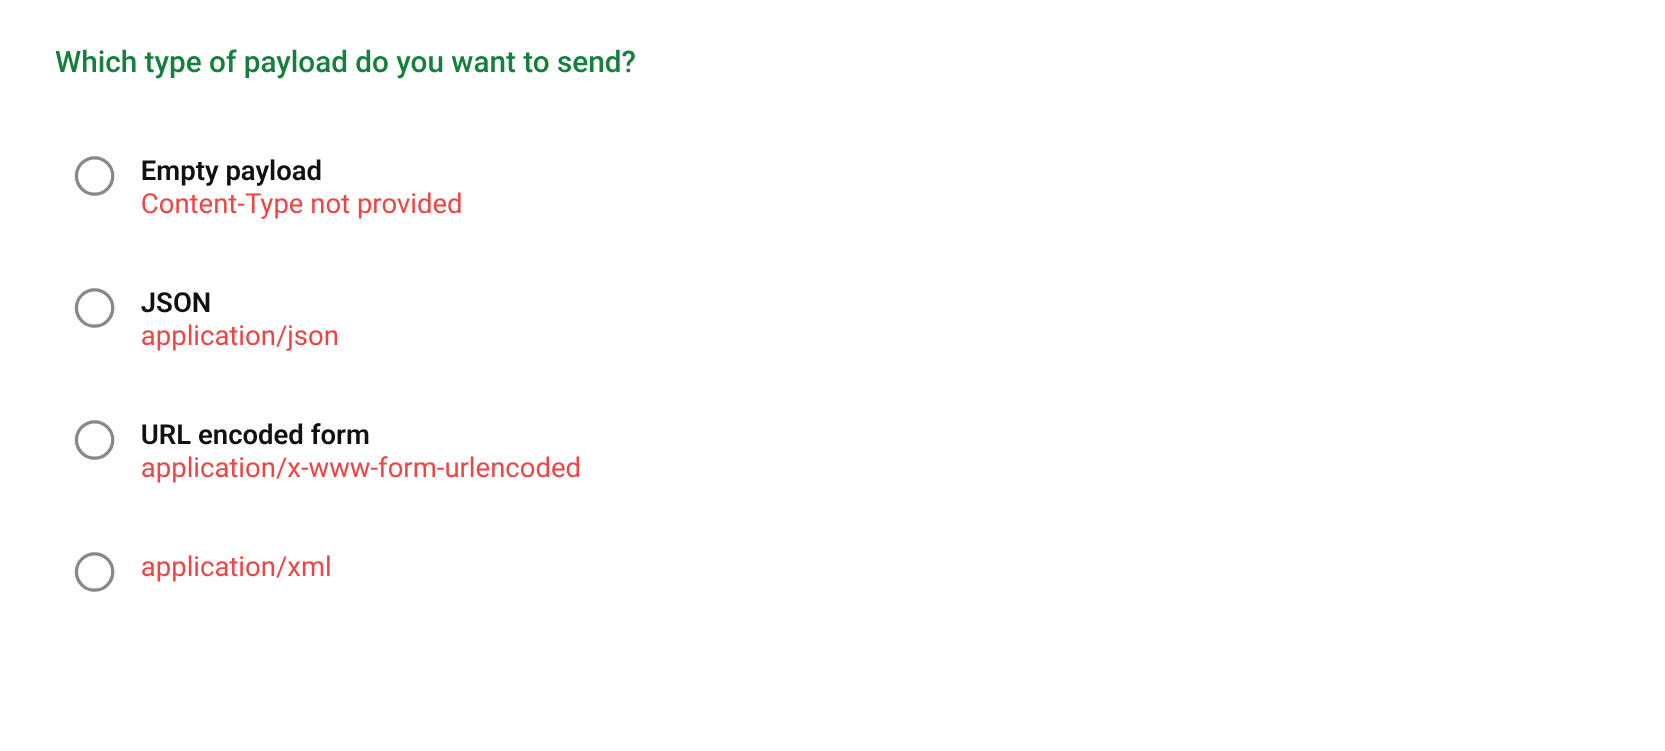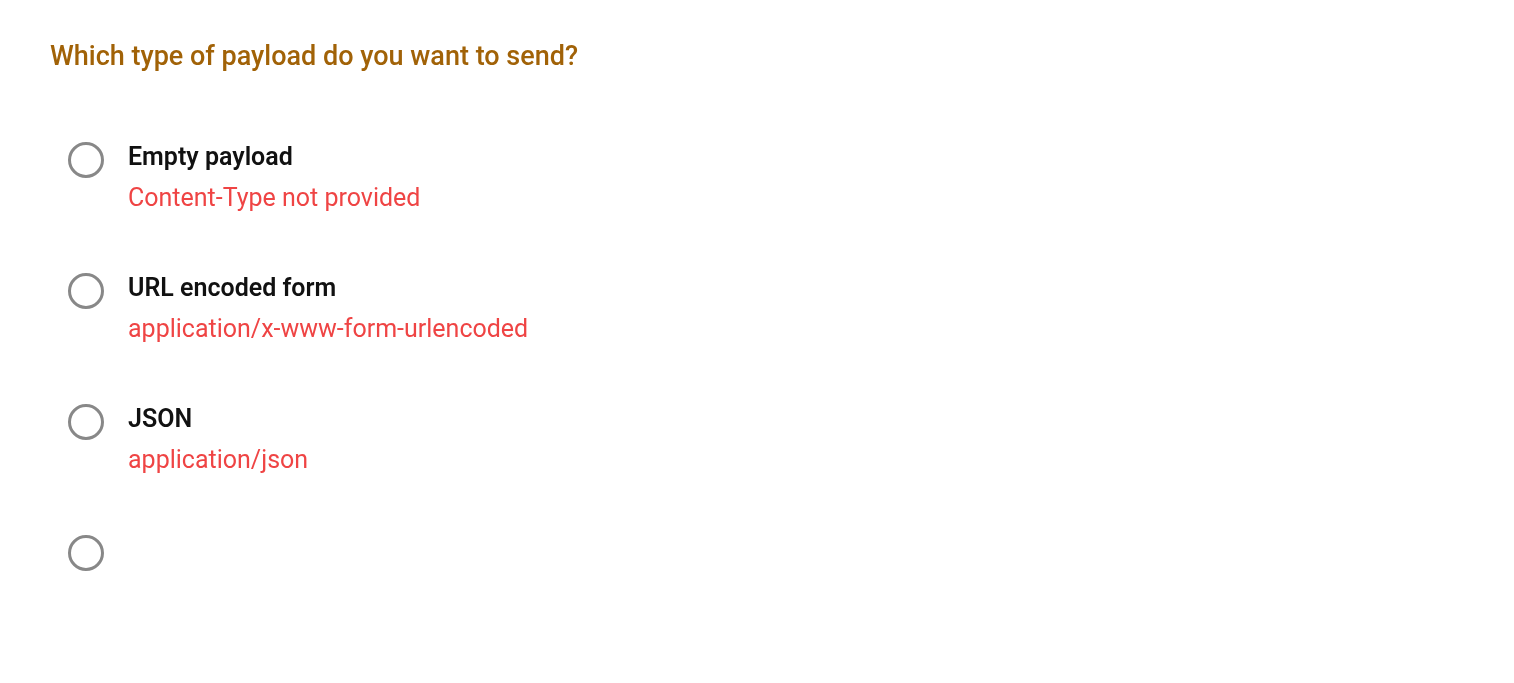--- a/index.html
+++ b/index.html
@@ -9,21 +9,21 @@
     }
     body {
       font-family: -apple-system, BlinkMacSystemFont, "Segoe UI", Roboto, Helvetica, Arial, sans-serif;
       background: #ffffff;
       padding: 40px 50px;
       width: 1514px;
     }
     .heading {
       font-size: 27px;
       font-weight: 500;
-      color: #a16207;
+      color: #15803d;
       margin-bottom: 70px;
     }
     .options {
       display: flex;
       flex-direction: column;
       gap: 60px;
       padding-left: 18px;
     }
     .option {
       display: flex;
@@ -36,21 +36,21 @@
       width: 36px;
       height: 36px;
       border: 3px solid #888888;
       border-radius: 50%;
       background: #ffffff;
       margin-top: 0px;
     }
     .option-text {
       display: flex;
       flex-direction: column;
-      gap: 11px;
+      gap: 0;
     }
     .option-title {
       font-size: 25px;
       font-weight: 600;
       color: #111111;
       line-height: 1.2;
     }
     .option-subtitle {
       font-size: 25px;
       font-weight: 400;
@@ -69,32 +69,33 @@
     <span class="radio"></span>
     <span class="option-text">
       <span class="option-title">Empty payload</span>
       <span class="option-subtitle">Content-Type not provided</span>
     </span>
   </label>
 
   <label class="option">
     <span class="radio"></span>
     <span class="option-text">
+      <span class="option-title">JSON</span>
+      <span class="option-subtitle">application/json</span>
+    </span>
+  </label>
+
+  <label class="option">
+    <span class="radio"></span>
+    <span class="option-text">
       <span class="option-title">URL encoded form</span>
       <span class="option-subtitle">application/x-www-form-urlencoded</span>
     </span>
   </label>
 
   <label class="option">
     <span class="radio"></span>
     <span class="option-text">
-      <span class="option-title">JSON</span>
-      <span class="option-subtitle">application/json</span>
-    </span>
-  </label>
-
-  <label class="option">
-    <span class="radio"></span>
-    <span class="option-text">
+      <span class="option-subtitle">application/xml</span>
     </span>
   </label>
 
 </div>
 
 </body></html>

